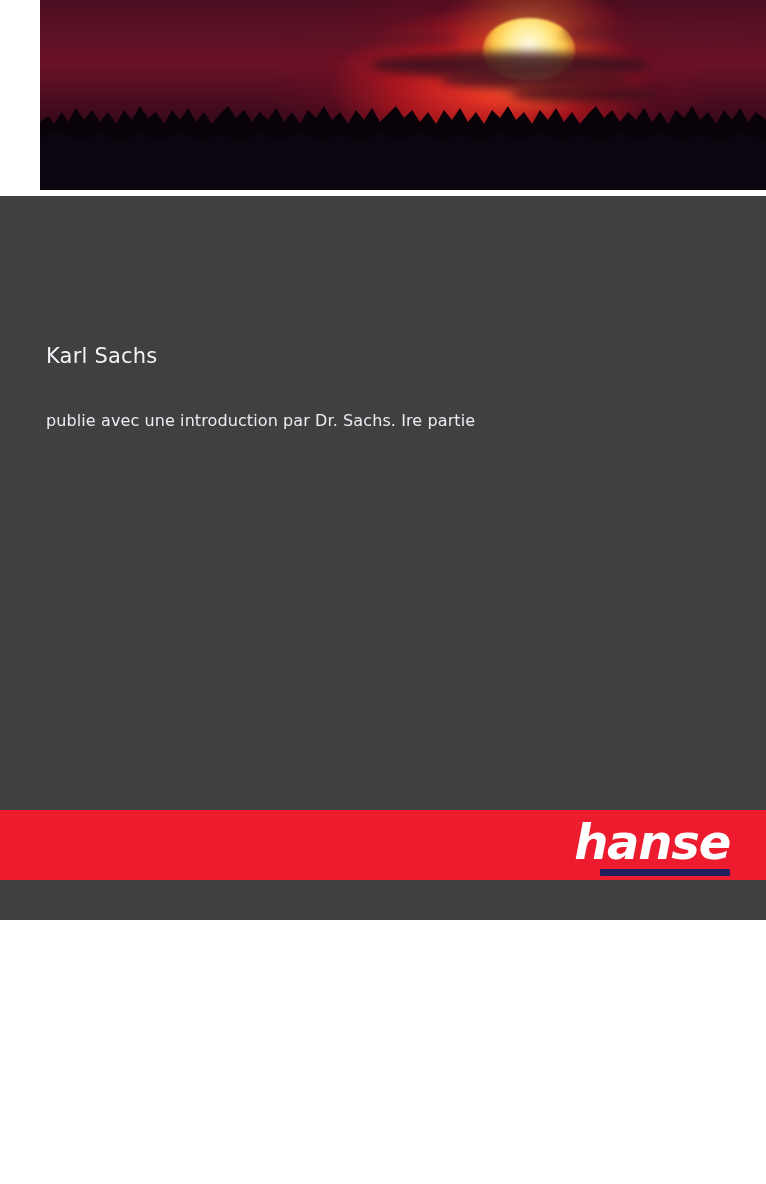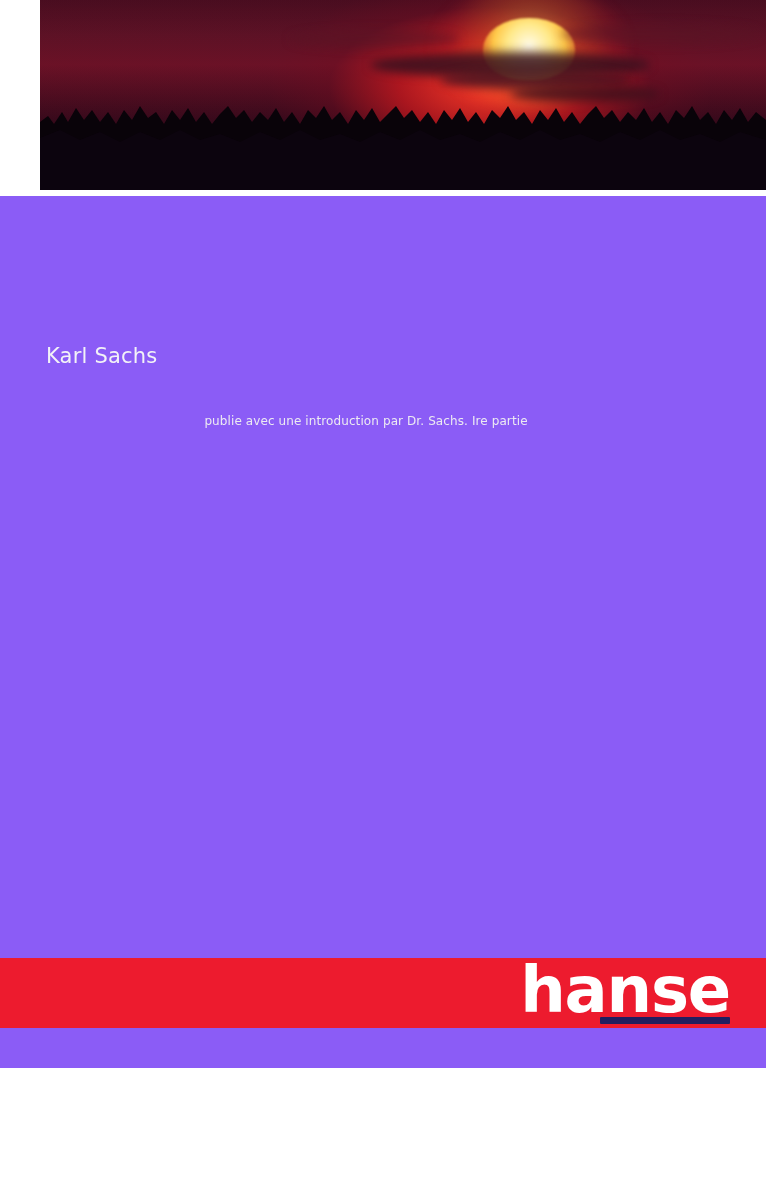--- a/index.html
+++ b/index.html
@@ -10,22 +10,22 @@
     width: 766px;
     height: 1184px;
     background: #ffffff;
     font-family: "DejaVu Sans", "Liberation Sans", sans-serif;
     overflow: hidden;
   }
 
   .cover {
     position: relative;
     width: 766px;
-    height: 1068px;
-    background: #8b5cf6;
+    height: 920px;
+    background: #404040;
     overflow: hidden;
   }
 
   
   .top-margin {
     position: absolute;
     left: 0;
     top: 0;
     width: 766px;
     height: 196px;
@@ -123,42 +123,42 @@
   .title {
     color: #ffffff;
     font-size: 25.5px;
     font-weight: bold;
     line-height: 40px;
     margin: 0 0 18px 0;
     letter-spacing: 0.1px;
   }
   .subtitle {
     color: #eceaf2;
-    font-size: 12px;
+    font-size: 16px;
     line-height: 26px;
     margin: 0;
     letter-spacing: 0.1px;
-    text-align: center;
   }
 
   
   .logo {
     position: absolute;
     right: 36px;
     bottom: 44px;
     text-align: right;
     user-select: none;
   }
   .logo-word {
     color: #ffffff;
-    font-size: 64px;
+    font-size: 48px;
     font-weight: bold;
     line-height: 50px;
     letter-spacing: -1.2px;
     display: block;
+    font-style: italic;
   }
   .logo-underline {
     display: block;
     width: 130px;
     height: 7px;
     margin-top: 2px;
     margin-left: auto;
     background: #221e5f;
     border-radius: 1px;
   }

